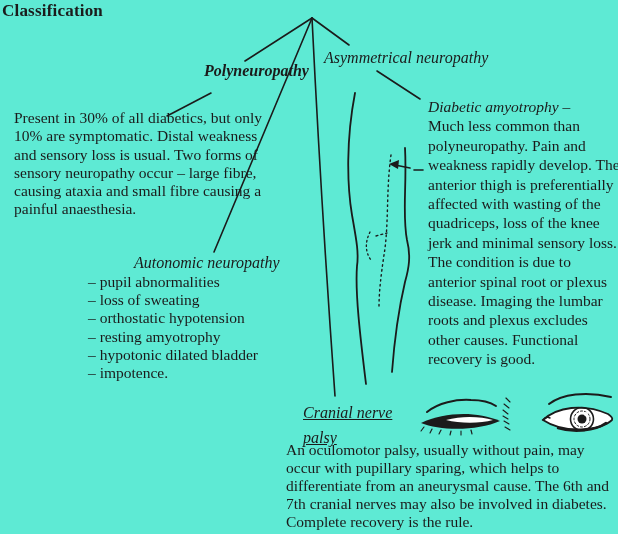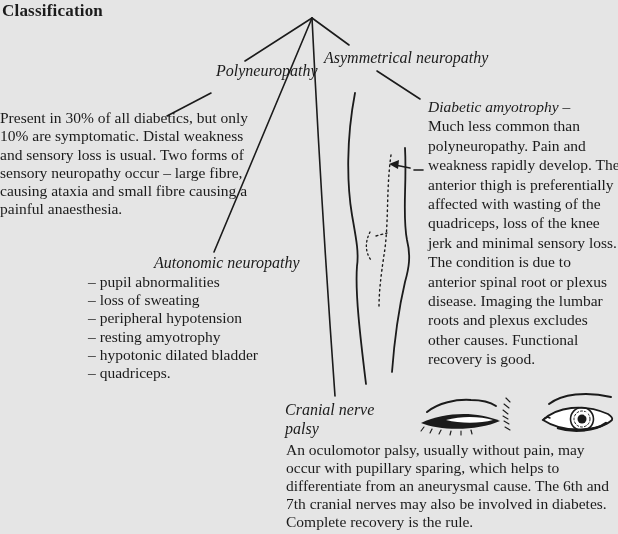--- a/index.html
+++ b/index.html
@@ -1,17 +1,17 @@
 <!DOCTYPE html>
 <html><head>
 <meta charset="utf-8">
 <style>
   html,body{margin:0;padding:0;background:#ffffff;}
   #figure{
-    position:relative;width:618px;height:534px;background:#e5e5e5;
+    position:relative;width:618px;height:534px;background:#5eead4;
     font-family:"Liberation Serif", serif;color:#1b1b1b;overflow:hidden;
   }
   .abs{position:absolute;}
   #tree-svg{position:absolute;left:0;top:0;width:618px;height:534px;}
   .fig-title{font-size:17px;font-weight:bold;letter-spacing:.2px;}
   .branch-label{font-style:italic;font-size:16px;white-space:nowrap;}
   .body-text{font-size:15.5px;line-height:18.3px;}
   .amyo-label{font-style:italic;font-size:15.5px;display:block;}
   .list-item{font-size:15.5px;line-height:18.2px;margin-left:44px;}
   svg path, svg line, svg circle, svg ellipse{vector-effect:non-scaling-stroke;}
@@ -75,40 +75,40 @@
       <circle cx="582" cy="419" r="11.5" stroke-width="1.6"></circle>
       <circle cx="582" cy="419" r="8" stroke-width="1" stroke-dasharray="2,2"></circle>
       <circle cx="582" cy="419" r="4.5" fill="#1b1b1b" stroke="none"></circle>
       <circle cx="586" cy="414" r="2" fill="#ffffff" stroke="none"></circle>
       <path stroke-width="2.4" d="M558,428 C574,433 595,431 606,423"></path>
     </g>
   </svg>
 
   <div class="abs fig-title" style="left:2px;top:1px;">Classification</div>
 
-  <div class="abs branch-label" style="left:216px;top:62px;">Polyneuropathy</div>
+  <div class="abs branch-label" style="left:204px;top:62px;font-weight:bold;">Polyneuropathy</div>
 
-  <div class="abs body-text" style="left:0;top:109px;width:262px;">Present in 30% of all diabetics, but only 10% are symptomatic. Distal weakness and sensory loss is usual. Two forms of sensory neuropathy occur – large fibre, causing ataxia and small fibre causing a painful anaesthesia.</div>
+  <div class="abs body-text" style="left:14px;top:109px;width:262px;">Present in 30% of all diabetics, but only 10% are symptomatic. Distal weakness and sensory loss is usual. Two forms of sensory neuropathy occur – large fibre, causing ataxia and small fibre causing a painful anaesthesia.</div>
 
-  <div class="abs branch-label" style="left:134px;top:254px;margin-left:20px;">Autonomic neuropathy</div>
+  <div class="abs branch-label" style="left:134px;top:254px;">Autonomic neuropathy</div>
 
   <div class="abs" style="left:44px;top:273px;width:246px;">
     <div>
       <div class="list-item">– pupil abnormalities</div>
       <div class="list-item">– loss of sweating</div>
-      <div class="list-item">– peripheral hypotension</div>
+      <div class="list-item">– orthostatic hypotension</div>
       <div class="list-item">– resting amyotrophy</div>
       <div class="list-item">– hypotonic dilated bladder</div>
-      <div class="list-item">– quadriceps.</div>
+      <div class="list-item">– impotence.</div>
     </div>
   </div>
 
   <div class="abs branch-label" style="left:304px;top:49px;margin-left:20px;">Asymmetrical neuropathy</div>
 
   <div class="abs body-text" style="left:428px;top:97px;width:192px;line-height:19.4px;">
     <span class="amyo-label">Diabetic amyotrophy –</span><span>Much less common than polyneuropathy. Pain and weakness rapidly develop. The anterior thigh is preferentially affected with wasting of the quadriceps, loss of the knee jerk and minimal sensory loss. The condition is due to anterior spinal root or plexus disease. Imaging the lumbar roots and plexus excludes other causes. Functional recovery is good.</span>
   </div>
 
-  <div class="abs branch-label" style="left:285px;top:400px;width:95px;white-space:normal;line-height:19px;">Cranial nerve palsy</div>
+  <div class="abs branch-label" style="left:303px;top:400px;width:95px;white-space:normal;line-height:25px;text-decoration:underline;">Cranial nerve palsy</div>
 
   <div class="abs body-text" style="left:286px;top:441px;width:330px;line-height:18px;">An oculomotor palsy, usually without pain, may occur with pupillary sparing, which helps to differentiate from an aneurysmal cause. The 6th and 7th cranial nerves may also be involved in diabetes. Complete recovery is the rule.</div>
 
 </div>
 
 </body></html>

